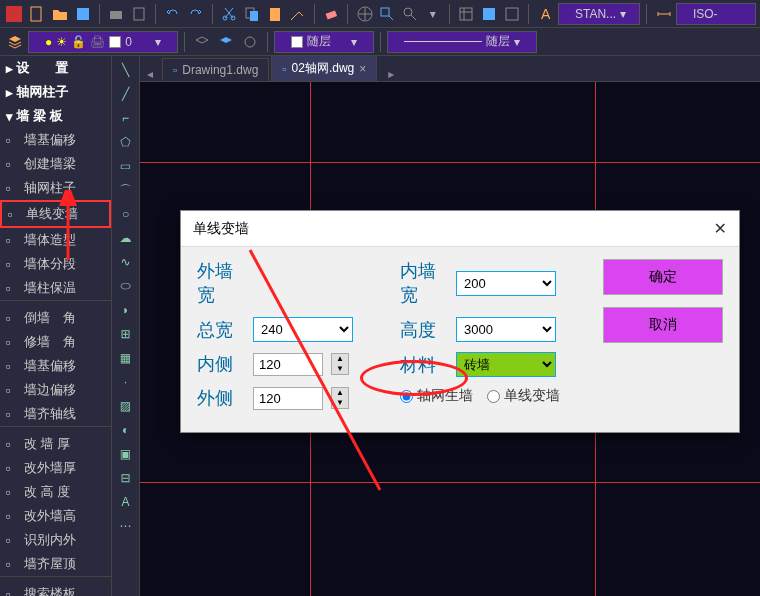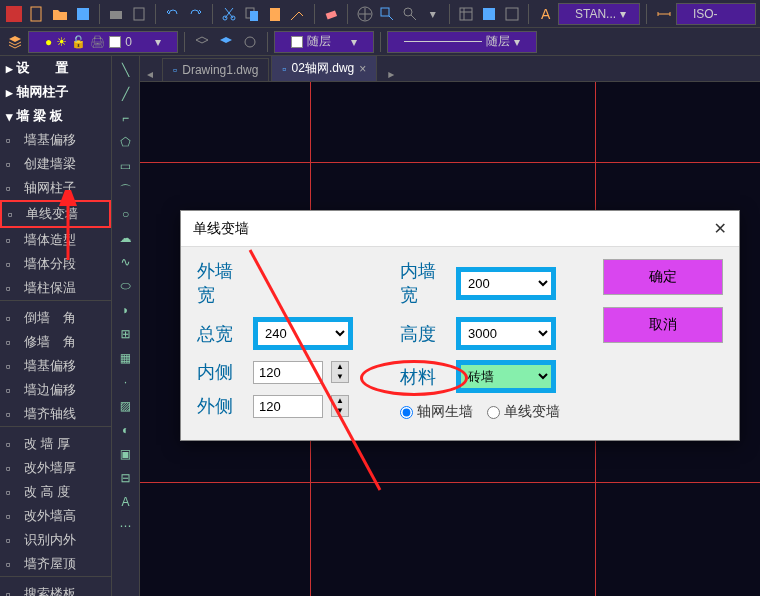--- a/index.html
+++ b/index.html
@@ -42,22 +42,22 @@
 .dialog-title { display: flex; justify-content: space-between; align-items: center; padding: 8px 12px; font-size: 14px; background: #fff; border-bottom: 1px solid #ddd; }
 .dialog-close { cursor: pointer; font-size: 16px; color: #333; }
 .dialog-body { display: flex; padding: 12px 16px; gap: 20px; }
 .col { flex: 1; }
 .col.btns { flex: 0 0 120px; }
 .field { display: flex; align-items: center; margin-bottom: 10px; gap: 8px; }
 .field label { width: 48px; color: #0369a1; font-size: 18px; }
 .field input[type=text] { width: 70px; padding: 3px 5px; border: 1px solid #aaa; font-size: 13px; }
 .field .spinner { display: flex; flex-direction: column; border: 1px solid #aaa; }
 .field .spinner button { width: 16px; height: 10px; font-size: 8px; line-height: 8px; padding: 0; border: none; background: #e0e0e0; cursor: pointer; }
-.field select { width: 100px; padding: 3px; border: 5px solid #0ea5e9; font-size: 13px; background: #fff; }
-.field select.gray { background: #86efac; }
+.field select { width: 100px; padding: 3px; border: 1px solid #0ea5e9; font-size: 13px; background: #fff; }
+.field select.gray { background: #84cc16; }
 .radio-row { display: flex; gap: 14px; align-items: center; margin-top: 4px; }
 .radio-row label { color: #333; font-size: 14px; display: flex; align-items: center; gap: 4px; justify-content: center; }
 .dlg-btn { display: block; width: 100%; padding: 8px; background: #d946ef; border: 1px solid #aaa; margin-bottom: 12px; font-size: 14px; cursor: pointer; }
 
 
 .red-circle { position: absolute; border: 3px solid #ff2222; border-radius: 50%; pointer-events: none; z-index: 20; }
 .red-arrow { position: absolute; z-index: 15; pointer-events: none; }
 </style>
 </head>
 <body>

